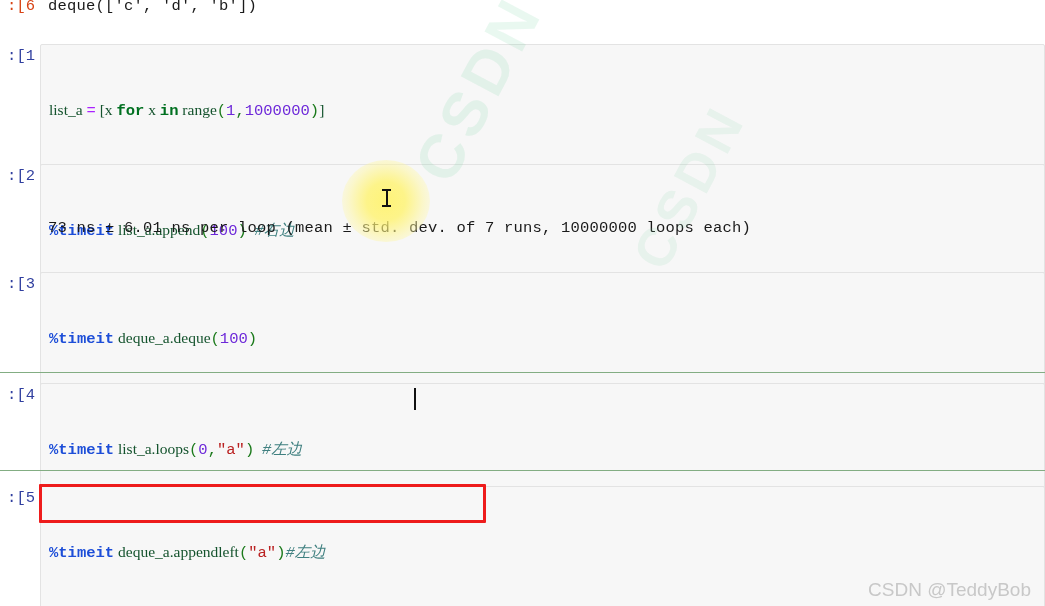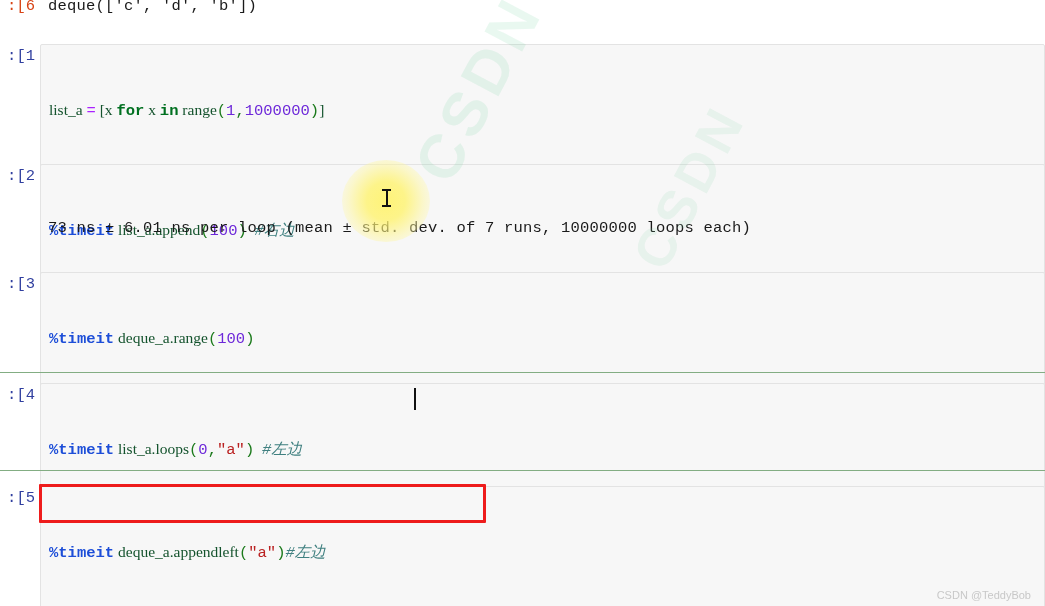--- a/index.html
+++ b/index.html
@@ -160,21 +160,21 @@
     transform-origin: left top;
     white-space: nowrap;
     pointer-events: none;
     user-select: none;
   }
   .wm-corner {
     position: absolute;
     right: 14px;
     bottom: 5px;
     font-family: "Liberation Sans", "DejaVu Sans", sans-serif;
-    font-size: 11px;
+    font-size: 19px;
     color: #c8c8c8;
     white-space: nowrap;
     pointer-events: none;
     user-select: none;
   }
 </style>
 </head>
 <body>
 
 <div id="notebook">
@@ -200,21 +200,21 @@
   </div>
 
   <div class="cell row" style="top:216px;">
     <div class="prompt"></div>
     <div class="outputline">73 ns ± 6.01 ns per loop (mean ± std. dev. of 7 runs, 10000000 loops each)</div>
   </div>
 
   <div class="cell row" style="top:272px;">
     <div class="prompt">3]:</div>
     <div class="inputbox">
-      <div><span class="tok-magic">%timeit</span><span class="tok-plain"> deque_a.range</span><span class="tok-builtin">(</span><span class="tok-number">100</span><span class="tok-builtin">)</span></div>
+      <div><span class="tok-magic">%timeit</span><span class="tok-plain"> deque_a.deque</span><span class="tok-builtin">(</span><span class="tok-number">100</span><span class="tok-builtin">)</span></div>
     </div>
   </div>
 
 
   <div class="divider" style="top:372px;"></div>
 
   <div class="cell row" style="top:383px;">
     <div class="prompt">4]:</div>
     <div class="inputbox">
       <div><span class="tok-magic">%timeit</span><span class="tok-plain"> list_a.loops</span><span class="tok-builtin">(</span><span class="tok-number">0</span><span class="tok-builtin">,</span><span class="tok-string">"a"</span><span class="tok-builtin">)</span><span class="tok-plain">  </span><span class="tok-comment">#左边</span></div>

